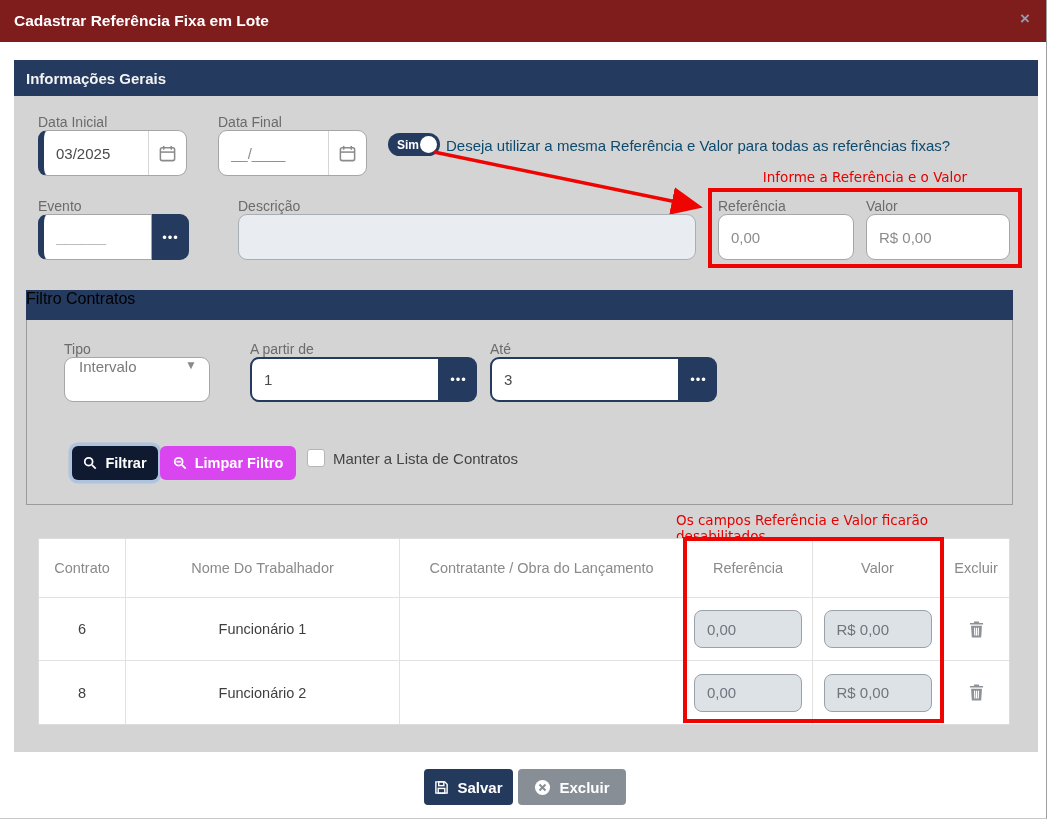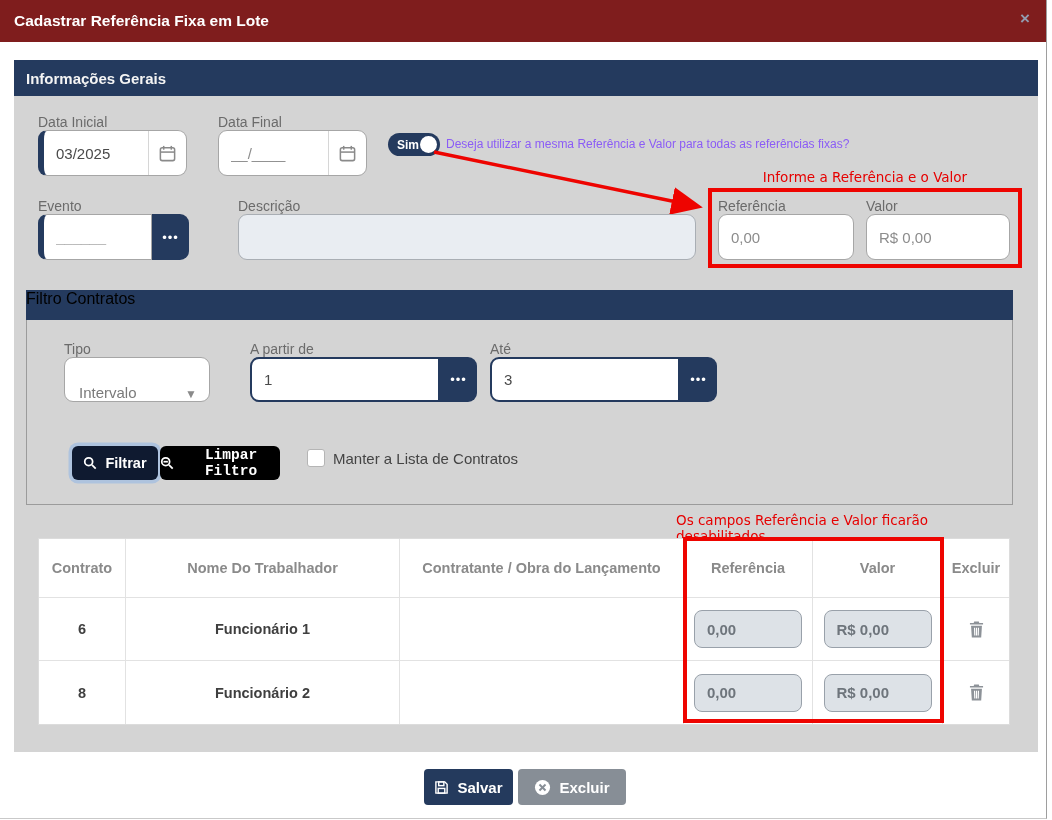--- a/index.html
+++ b/index.html
@@ -22,52 +22,52 @@
   .inp-wrap { position:absolute; }
 
   .accent-left { border-left:6px solid #243a5e; }
 
   .cal-btn { position:absolute; right:1px; top:1px; bottom:1px; width:38px; display:flex; align-items:center; justify-content:center; border-left:1px solid #d6d6d6; cursor:pointer; }
 
   
   .toggle { position:absolute; left:388px; top:133px; width:52px; height:23px; background:#243a5e; border-radius:12px; display:flex; align-items:center; cursor:pointer; }
   .toggle .t-lbl { color:#fff; font-size:12px; font-weight:bold; padding-left:9px; }
   .toggle .knob { position:absolute; right:3px; top:3px; width:17px; height:17px; background:#fff; border-radius:50%; }
-  .question { position:absolute; left:446px; top:137px; font-size:12px; color:#8b5cf6; }
+  .question { position:absolute; left:446px; top:137px; font-size:15px; color:#0c4a6e; }
 
   
   .dots-btn { background:#243a5e; border:none; border-radius:0 9px 9px 0; color:#fff; width:37px; cursor:pointer; display:flex; align-items:center; justify-content:center; font-size:13px; letter-spacing:1px; }
   .group { position:absolute; display:flex; }
 
   .disabled-desc { background:#e9edf2; border:1px solid #a9aeb4; border-radius:9px; }
 
   
   .red-note { position:absolute; color:#e60000; font-family:"DejaVu Sans", sans-serif; font-size:13.5px; }
   .red-box { position:absolute; border:4px solid #ee0400; pointer-events:none; }
   .arrow-svg { position:absolute; pointer-events:none; }
 
   
   .sec-filtro-head { position:absolute; left:26px; top:290px; width:987px; height:30px; background:#243a5e; display:flex; }
   .sec-filtro-body { position:absolute; left:26px; top:320px; width:987px; height:185px; border:1px solid #9b9b9b; border-top:none; }
 
-  .select-box { position:absolute; background:#fff; border:1px solid #a6a6a6; border-radius:9px; display:flex; align-items:flex-end; cursor:pointer; }
+  .select-box { position:absolute; background:#fff; border:1px solid #a6a6a6; border-radius:9px; display:flex; align-items:flex-start; cursor:pointer; }
   .select-box .sel-txt { font-size:15px; color:#7a7a7a; padding-left:14px; flex:1; }
   .select-box .caret { color:#8a8a8a; font-size:12px; padding-right:12px; }
 
   .navy-border-inp { border:2px solid #243a5e; border-radius:9px 0 0 9px; }
 
   .btn { border:none; border-radius:6px; color:#fff; font-weight:bold; font-size:14.5px; display:flex; align-items:center; justify-content:center; gap:8px; cursor:pointer; font-family:"Liberation Sans", sans-serif; }
   .btn-filtrar { position:absolute; left:62px; top:446px; width:86px; height:34px; background:#0f1a30; box-shadow:0 0 0 3.5px #aec3de;margin-left:10px; }
-  .btn-limpar { position:absolute; left:160px; top:446px; width:120px; height:34px; background:#000000;font-family:Liberation Mono, monospace; }
+  .btn-limpar { position:absolute; left:160px; top:446px; width:136px; height:34px; background:#d946ef; }
 
   .chk { position:absolute; left:307px; top:449px; width:18px; height:18px; background:#fff; border:1px solid #b5b5b5; border-radius:3px; cursor:pointer; }
   .chk-lbl { position:absolute; left:333px; top:450px; font-size:15px; color:#444444; }
 
   
-  .tbl { position:absolute; left:38px; top:538px; width:972px; background:#fff; border:1px solid #dcdcdc; display:grid; grid-template-columns:87px 274px 284px 129px 130px 66px;font-weight:bold; }
+  .tbl { position:absolute; left:38px; top:538px; width:972px; background:#fff; border:1px solid #dcdcdc; display:grid; grid-template-columns:87px 274px 284px 129px 130px 66px; }
   .tbl .cell { display:flex; align-items:center; justify-content:center; border-right:1px solid #e2e2e2; border-bottom:1px solid #e2e2e2; font-size:14.5px; }
   .tbl .cell:nth-child(6n) { border-right:none; }
   .tbl .hcell { height:59px; color:#8a8a8a; text-align:center; padding:0 6px; }
   .tbl .rcell { height:63px; color:#3f3f3f; }
   .tbl .last-row { border-bottom:none; }
   .dis-inp { width:108px; height:38px; background:#dde2e7; border:1px solid #99a1aa; border-radius:8px; color:#6e757c; font-size:15px; padding:0 12px; display:flex; align-items:center; }
   .trash { cursor:pointer; display:flex; align-items:center; justify-content:center; }
 
   
   .btn-salvar { position:absolute; left:424px; top:769px; width:89px; height:36px; background:#243a5d; border-radius:4px; font-size:15px; }

